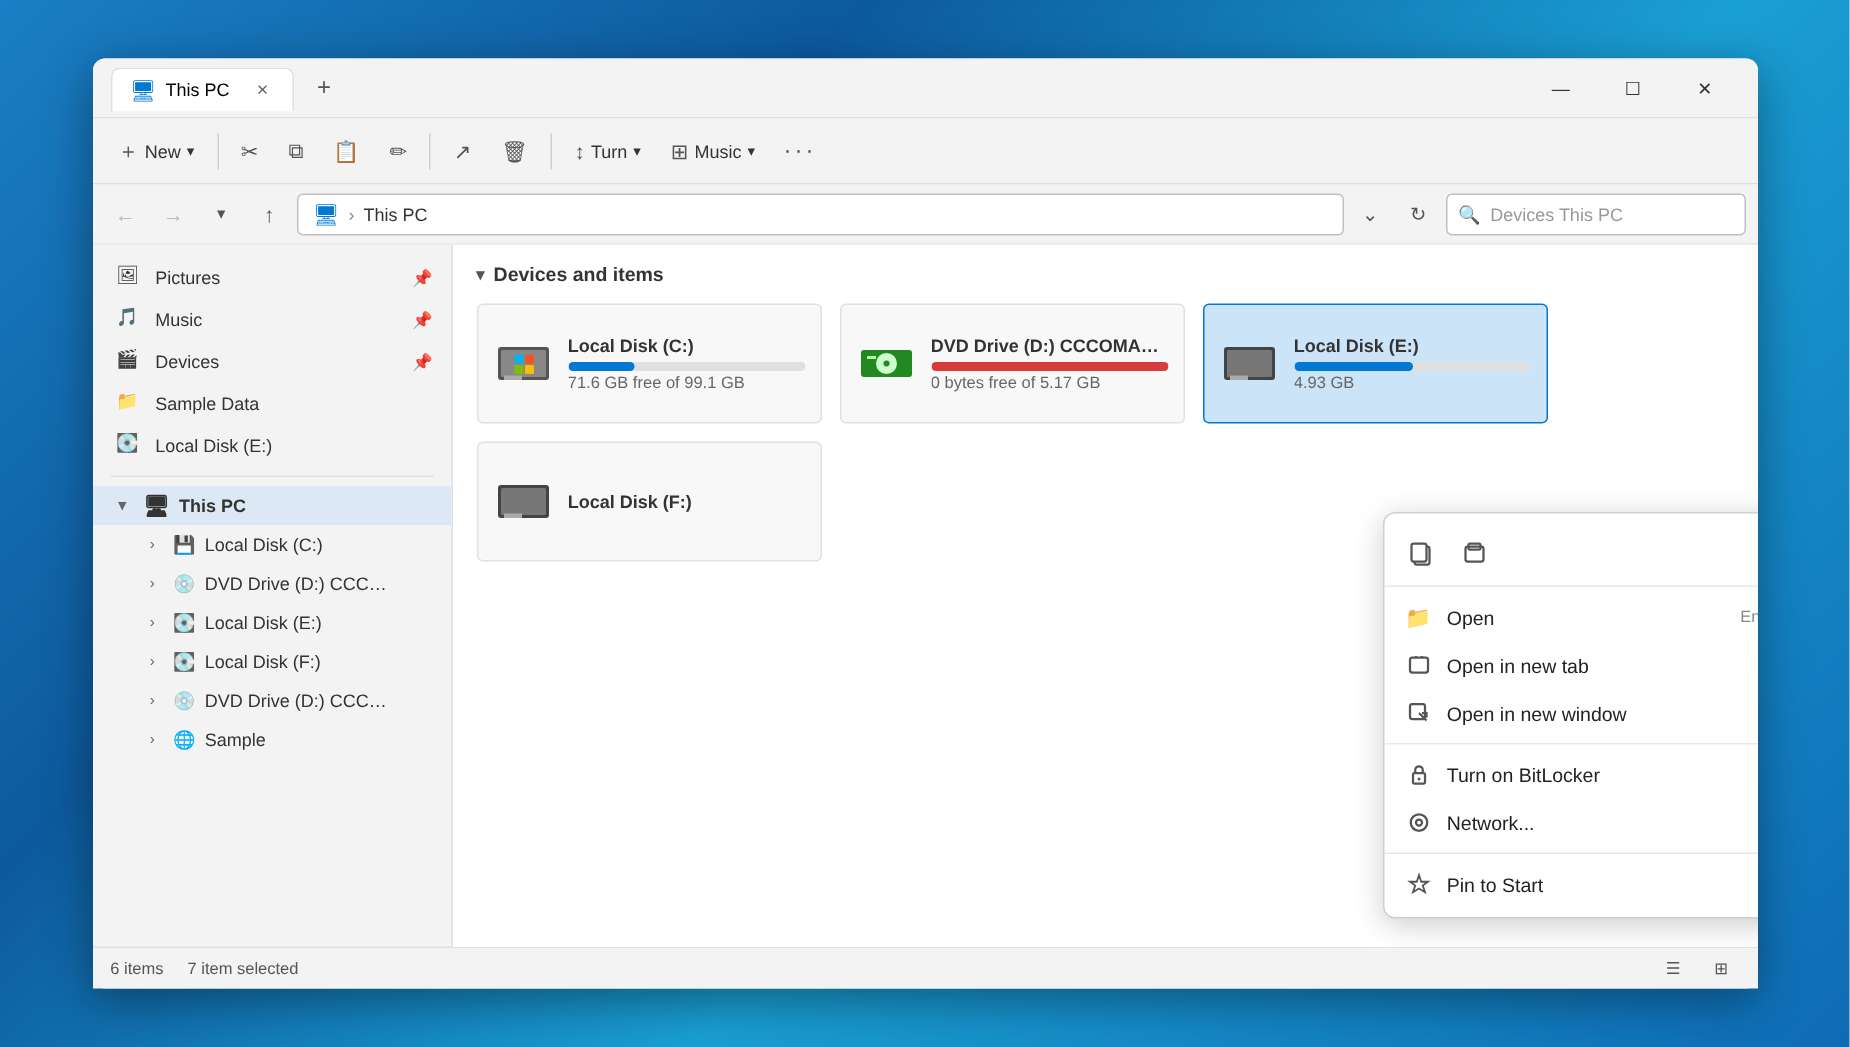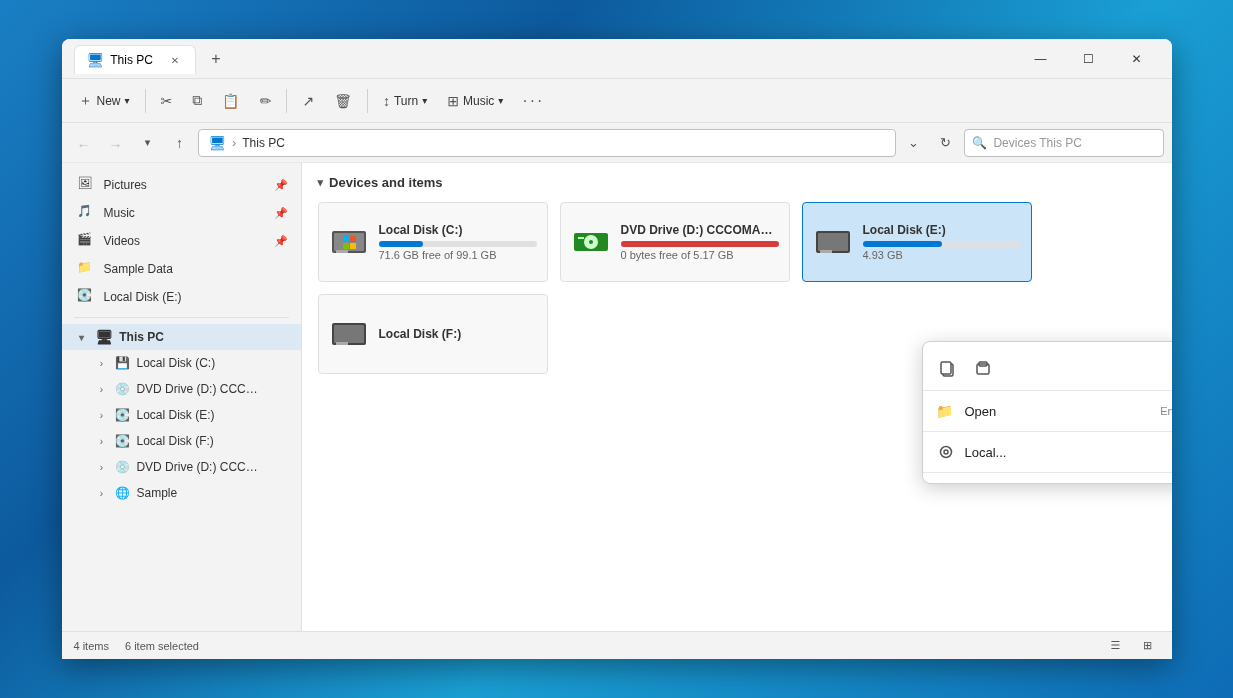--- a/index.html
+++ b/index.html
@@ -273,21 +273,21 @@
         <span>Pictures</span>
         <span class="pin-icon">📌</span>
       </div>
       <div class="sidebar-item">
         <span class="item-icon">🎵</span>
         <span>Music</span>
         <span class="pin-icon">📌</span>
       </div>
       <div class="sidebar-item">
         <span class="item-icon">🎬</span>
-        <span>Videos</span>
+        <span>Devices</span>
         <span class="pin-icon">📌</span>
       </div>
       <div class="sidebar-item">
         <span class="item-icon">📁</span>
         <span>Sample Data</span>
       </div>
       <div class="sidebar-item">
         <span class="item-icon">💽</span>
         <span>Local Disk (E:)</span>
       </div>
@@ -426,37 +426,73 @@
               <rect x="3" y="5" width="12" height="10" rx="1.5" stroke="#555" stroke-width="1.5" fill="none"></rect>
             </svg>
           </div>
         </div>
 
         <div class="ctx-item">
           <span class="ctx-icon">📁</span>
           <span>Open</span>
           <span class="ctx-shortcut">Enter</span>
         </div>
+        <div class="ctx-item">
+          <span class="ctx-icon">
+            <svg width="16" height="16" viewBox="0 0 16 16" fill="none">
+                <rect x="2" y="3" width="12" height="10" rx="1.5" stroke="#555" stroke-width="1.5"></rect>
+                <path d="M6 3V2M10 3V2" stroke="#555" stroke-width="1.5"></path>
+              </svg>
+          </span>
+          <span>Open in new tab</span>
+        </div>
+        <div class="ctx-item">
+          <span class="ctx-icon">
+            <svg width="16" height="16" viewBox="0 0 16 16" fill="none">
+                <rect x="2" y="2" width="10" height="10" rx="1.5" stroke="#555" stroke-width="1.5"></rect>
+                <path d="M8 8l5 5M10 8h3v3" stroke="#555" stroke-width="1.5"></path>
+              </svg>
+          </span>
+          <span>Open in new window</span>
+        </div>
         <div class="ctx-separator"></div>
+        <div class="ctx-item">
+          <span class="ctx-icon">
+            <svg width="16" height="16" viewBox="0 0 16 16" fill="none">
+                <rect x="4" y="7" width="8" height="7" rx="1" stroke="#555" stroke-width="1.5"></rect>
+                <path d="M5.5 7V5a2.5 2.5 0 015 0v2" stroke="#555" stroke-width="1.5"></path>
+                <circle cx="8" cy="11" r="1" fill="#555"></circle>
+              </svg>
+          </span>
+          <span>Turn on BitLocker</span>
+        </div>
         <div class="ctx-item">
           <span class="ctx-icon">
             <svg width="16" height="16" viewBox="0 0 16 16" fill="none">
                 <circle cx="8" cy="8" r="5.5" stroke="#555" stroke-width="1.5"></circle>
                 <circle cx="8" cy="8" r="2" stroke="#555" stroke-width="1.5"></circle>
               </svg>
           </span>
-          <span>Local...</span>
+          <span>Network...</span>
         </div>
         <div class="ctx-separator"></div>
+        <div class="ctx-item">
+          <span class="ctx-icon">
+            <svg width="16" height="16" viewBox="0 0 16 16" fill="none">
+                <path d="M8 2l1.5 4.5H14l-3.5 2.5 1.5 4.5L8 11l-4 2.5 1.5-4.5L2 6.5h4.5z" stroke="#555" stroke-width="1.2"></path>
+              </svg>
+          </span>
+          <span>Pin to Start</span>
+        </div>
 
       </div>
     </div>
   </div>
 
   <div class="status-bar">
-    <span>4 items</span>
-    <span>6 item selected</span>
+    <span>6 items</span>
+    <span>7 item selected</span>
     <div class="status-bar-right">
       <div class="status-view-btn">☰</div>
       <div class="status-view-btn">⊞</div>
     </div>
   </div>
 </div>
 
 </body></html>

